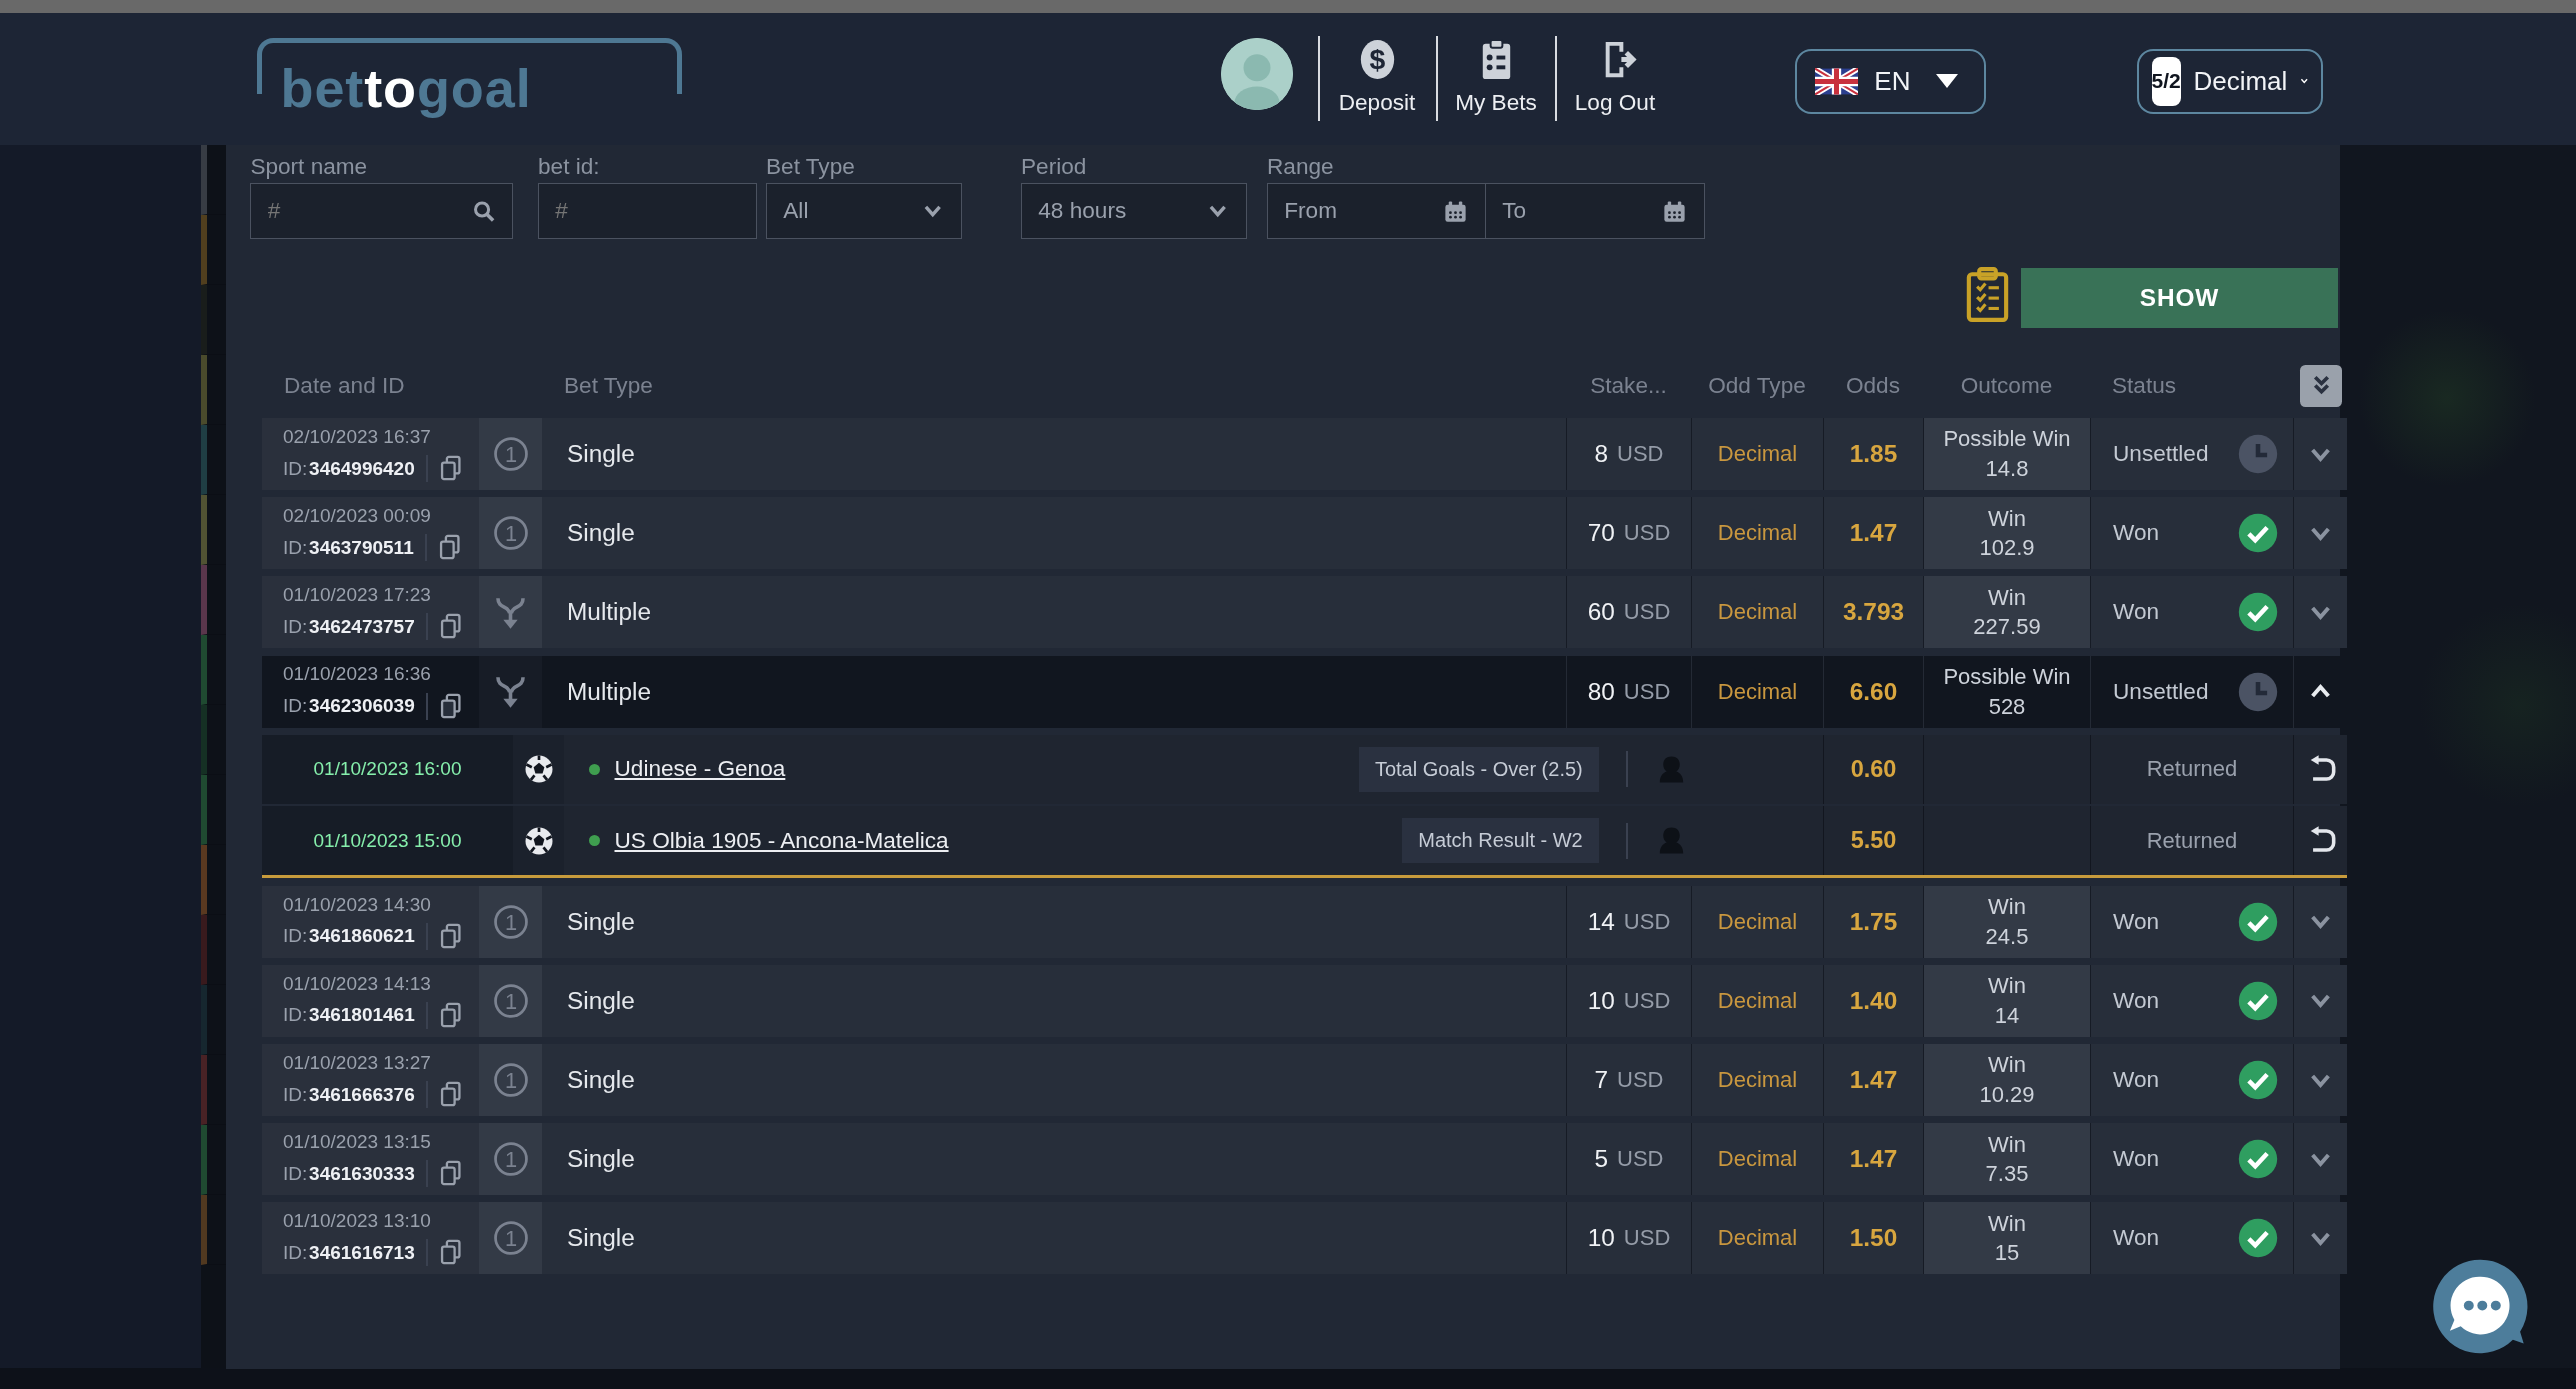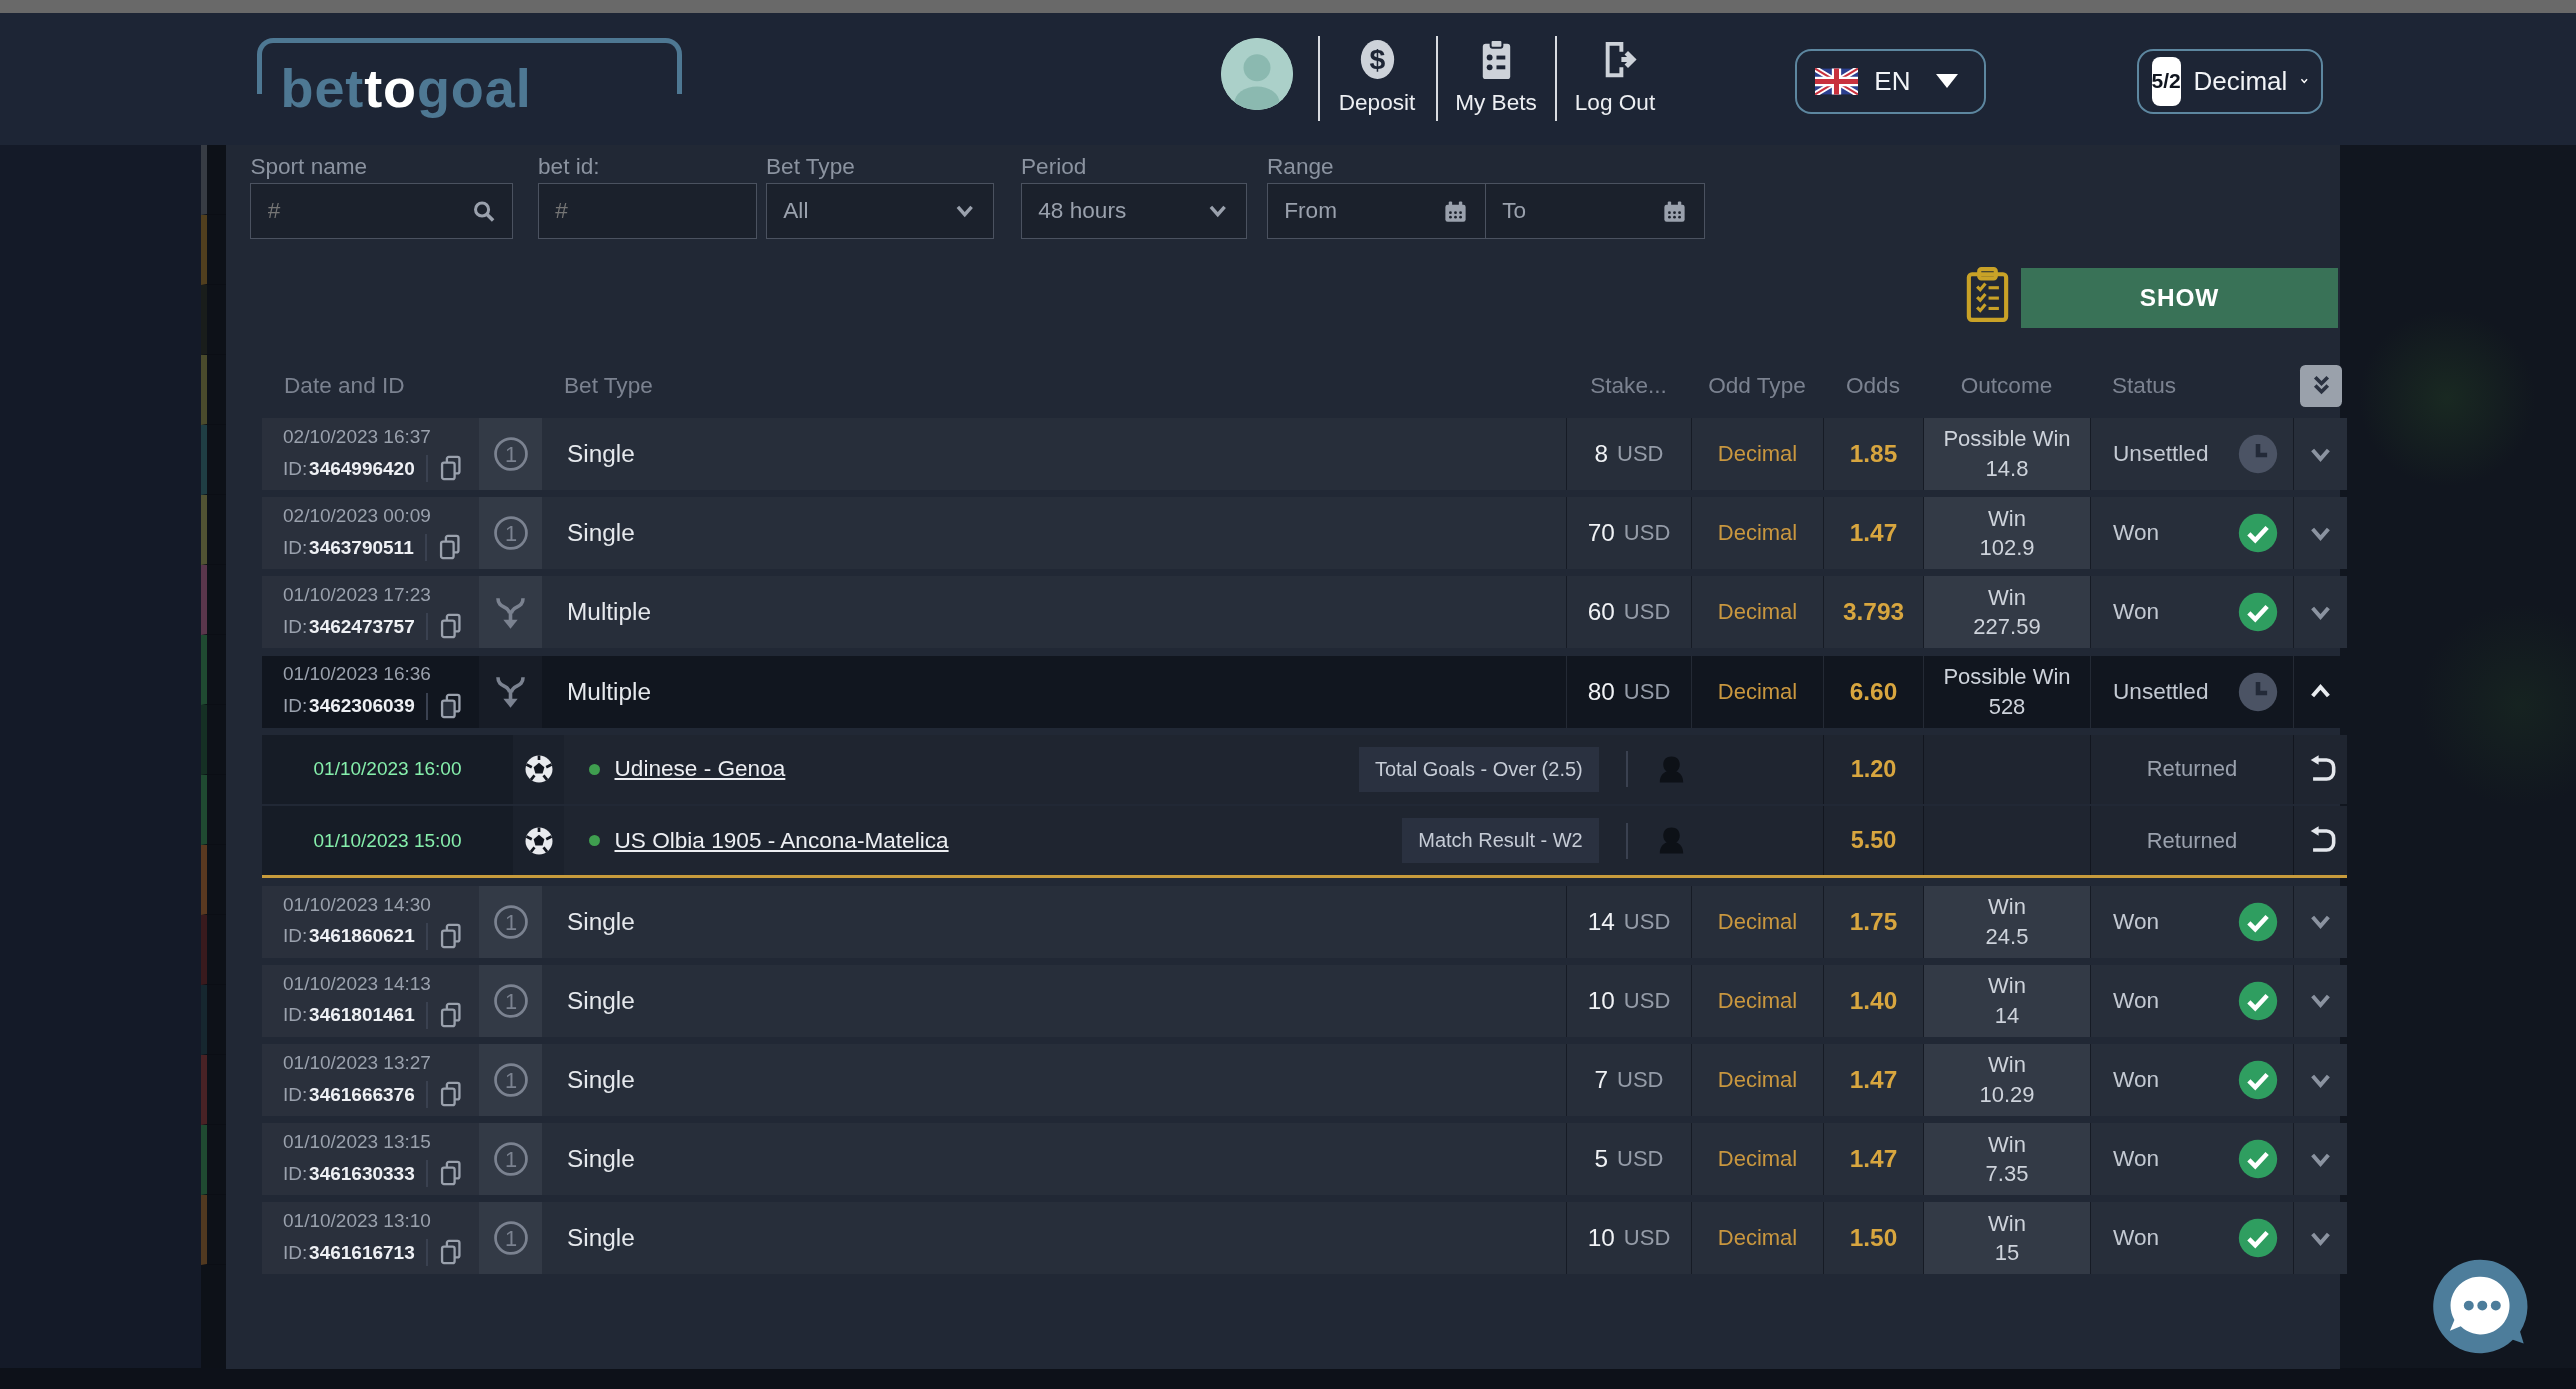--- a/index.html
+++ b/index.html
@@ -233,21 +233,21 @@
 
     <div class="f-group" style="left:312px">
       <div class="f-label">bet id:</div>
       <div class="f-control" style="left:0; width:219px">
         <input placeholder="#" style="">
       </div>
     </div>
 
     <div class="f-group" style="left:540px">
       <div class="f-label">Bet Type</div>
-      <div class="f-control" style="left:0; width:228px; justify-content:space-between; cursor:pointer">
+      <div class="f-control" style="left:0; width:196px; justify-content:space-between; cursor:pointer">
         <span>All</span>
         <svg class="chev" viewBox="0 0 24 24">
           <path d="M5 8 l7 8 7-8" stroke="#9aa1ad" stroke-width="3.5" fill="none"></path>
         </svg>
       </div>
     </div>
 
     <div class="f-group" style="left:795px">
       <div class="f-label">Period</div>
       <div class="f-control" style="left:0; width:226px; justify-content:space-between; cursor:pointer">
@@ -524,21 +524,21 @@
     <div class="cell s-main">
       <span class="g-dot"></span>
       <span class="s-event">Udinese - Genoa</span>
       <span class="s-push"></span>
       <span class="s-market">Total Goals - Over (2.5)</span>
       <span class="s-msep"></span>
       <svg class="s-headicon" width="33" height="33" viewBox="0 0 48 48">
         <path d="M24 5 c8 0 12 5 12 12 0 4 -2 8 -5 10 6 2 10 7 10 16 H7 c0 -9 4 -14 10 -16 -3 -2 -5 -6 -5 -10 0 -7 4 -12 12 -12 z" fill="#0d1117"></path>
       </svg>
     </div>
-    <div class="cell s-odds">1.20</div>
+    <div class="cell s-odds">0.60</div>
     <div class="cell s-empty"></div>
     <div class="cell s-status">Returned</div>
     <div class="cell s-ret">
       <svg width="38" height="33" viewBox="0 0 48 40">
         <path d="M16 8 H31 a9 9 0 0 1 9 9 v6 a9 9 0 0 1 -9 9 H14" stroke="#e4e7ec" stroke-width="4.5" fill="none"></path>
         <path d="M21 2 L11 8 L21 14 z" fill="#e4e7ec"></path>
       </svg>
     </div>
   </div>
             <div class="subrow">

